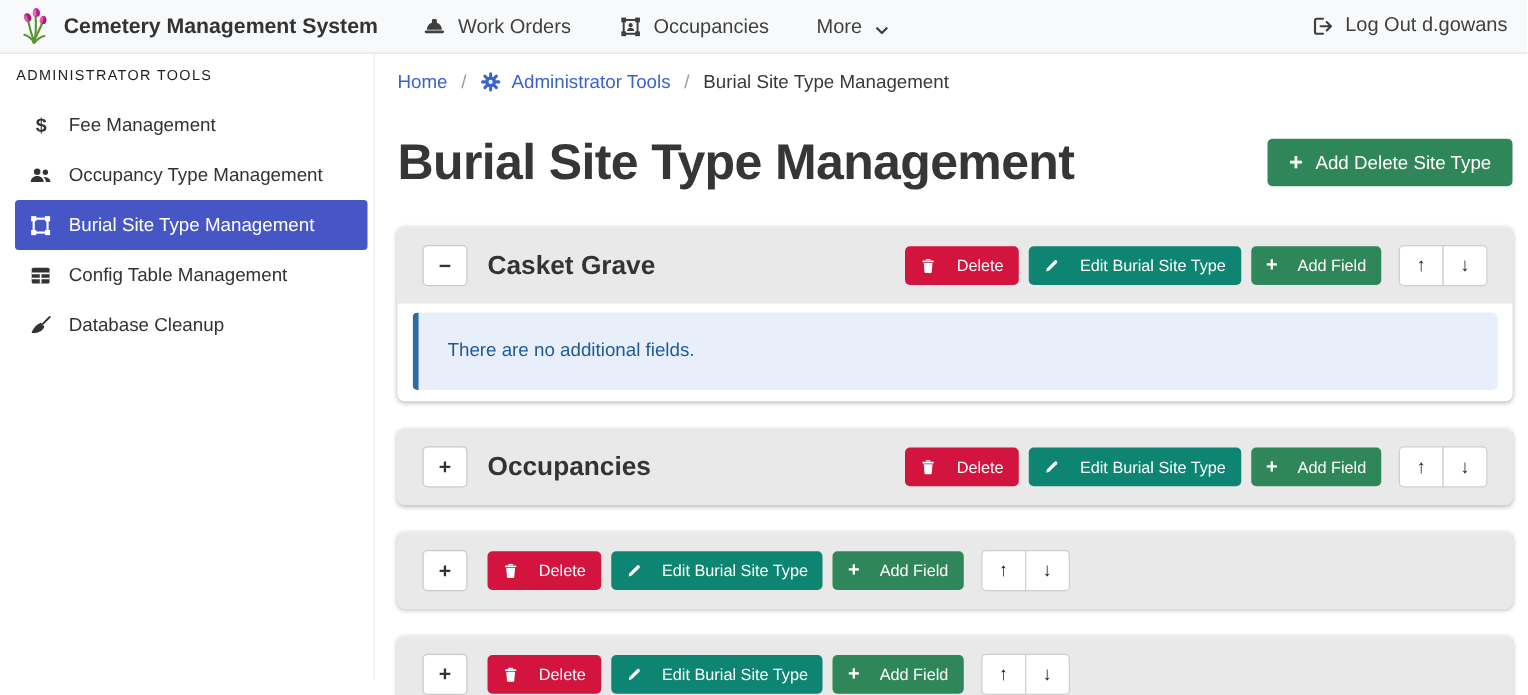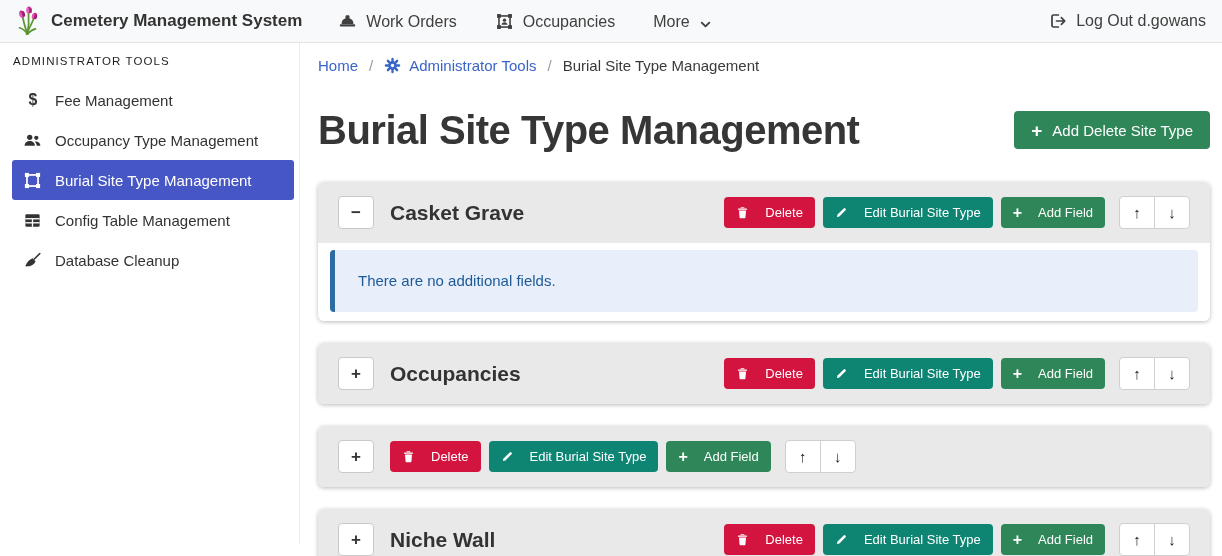--- a/index.html
+++ b/index.html
@@ -364,21 +364,20 @@
           <button class="btn-arrow down">↓</button>
         </div>
       </div>
     </header>
 
   </section>
 
   <section class="card">
     <header class="card-header">
       <button class="toggle-btn">+</button>
-      <h2 class="panel-title">Niche Wall</h2>
       <div class="btn-row">
         <button class="btn btn-danger">
           <span class="bicn">
                   <svg width="13" height="13" viewBox="0 0 24 24" fill="#fff">
                     <rect x="3.5" y="4.6" width="17" height="2.4" rx="1.2"></rect>
                     <path d="M9 2.2h6l.9 1.9H8.1z"></path>
                     <path d="M5.5 8.2h13l-1.1 13.2a1.6 1.6 0 0 1-1.6 1.4H8.2a1.6 1.6 0 0 1-1.6-1.4z"></path>
                   </svg>
                 </span>
           <span class="lbl-del">Delete</span>

